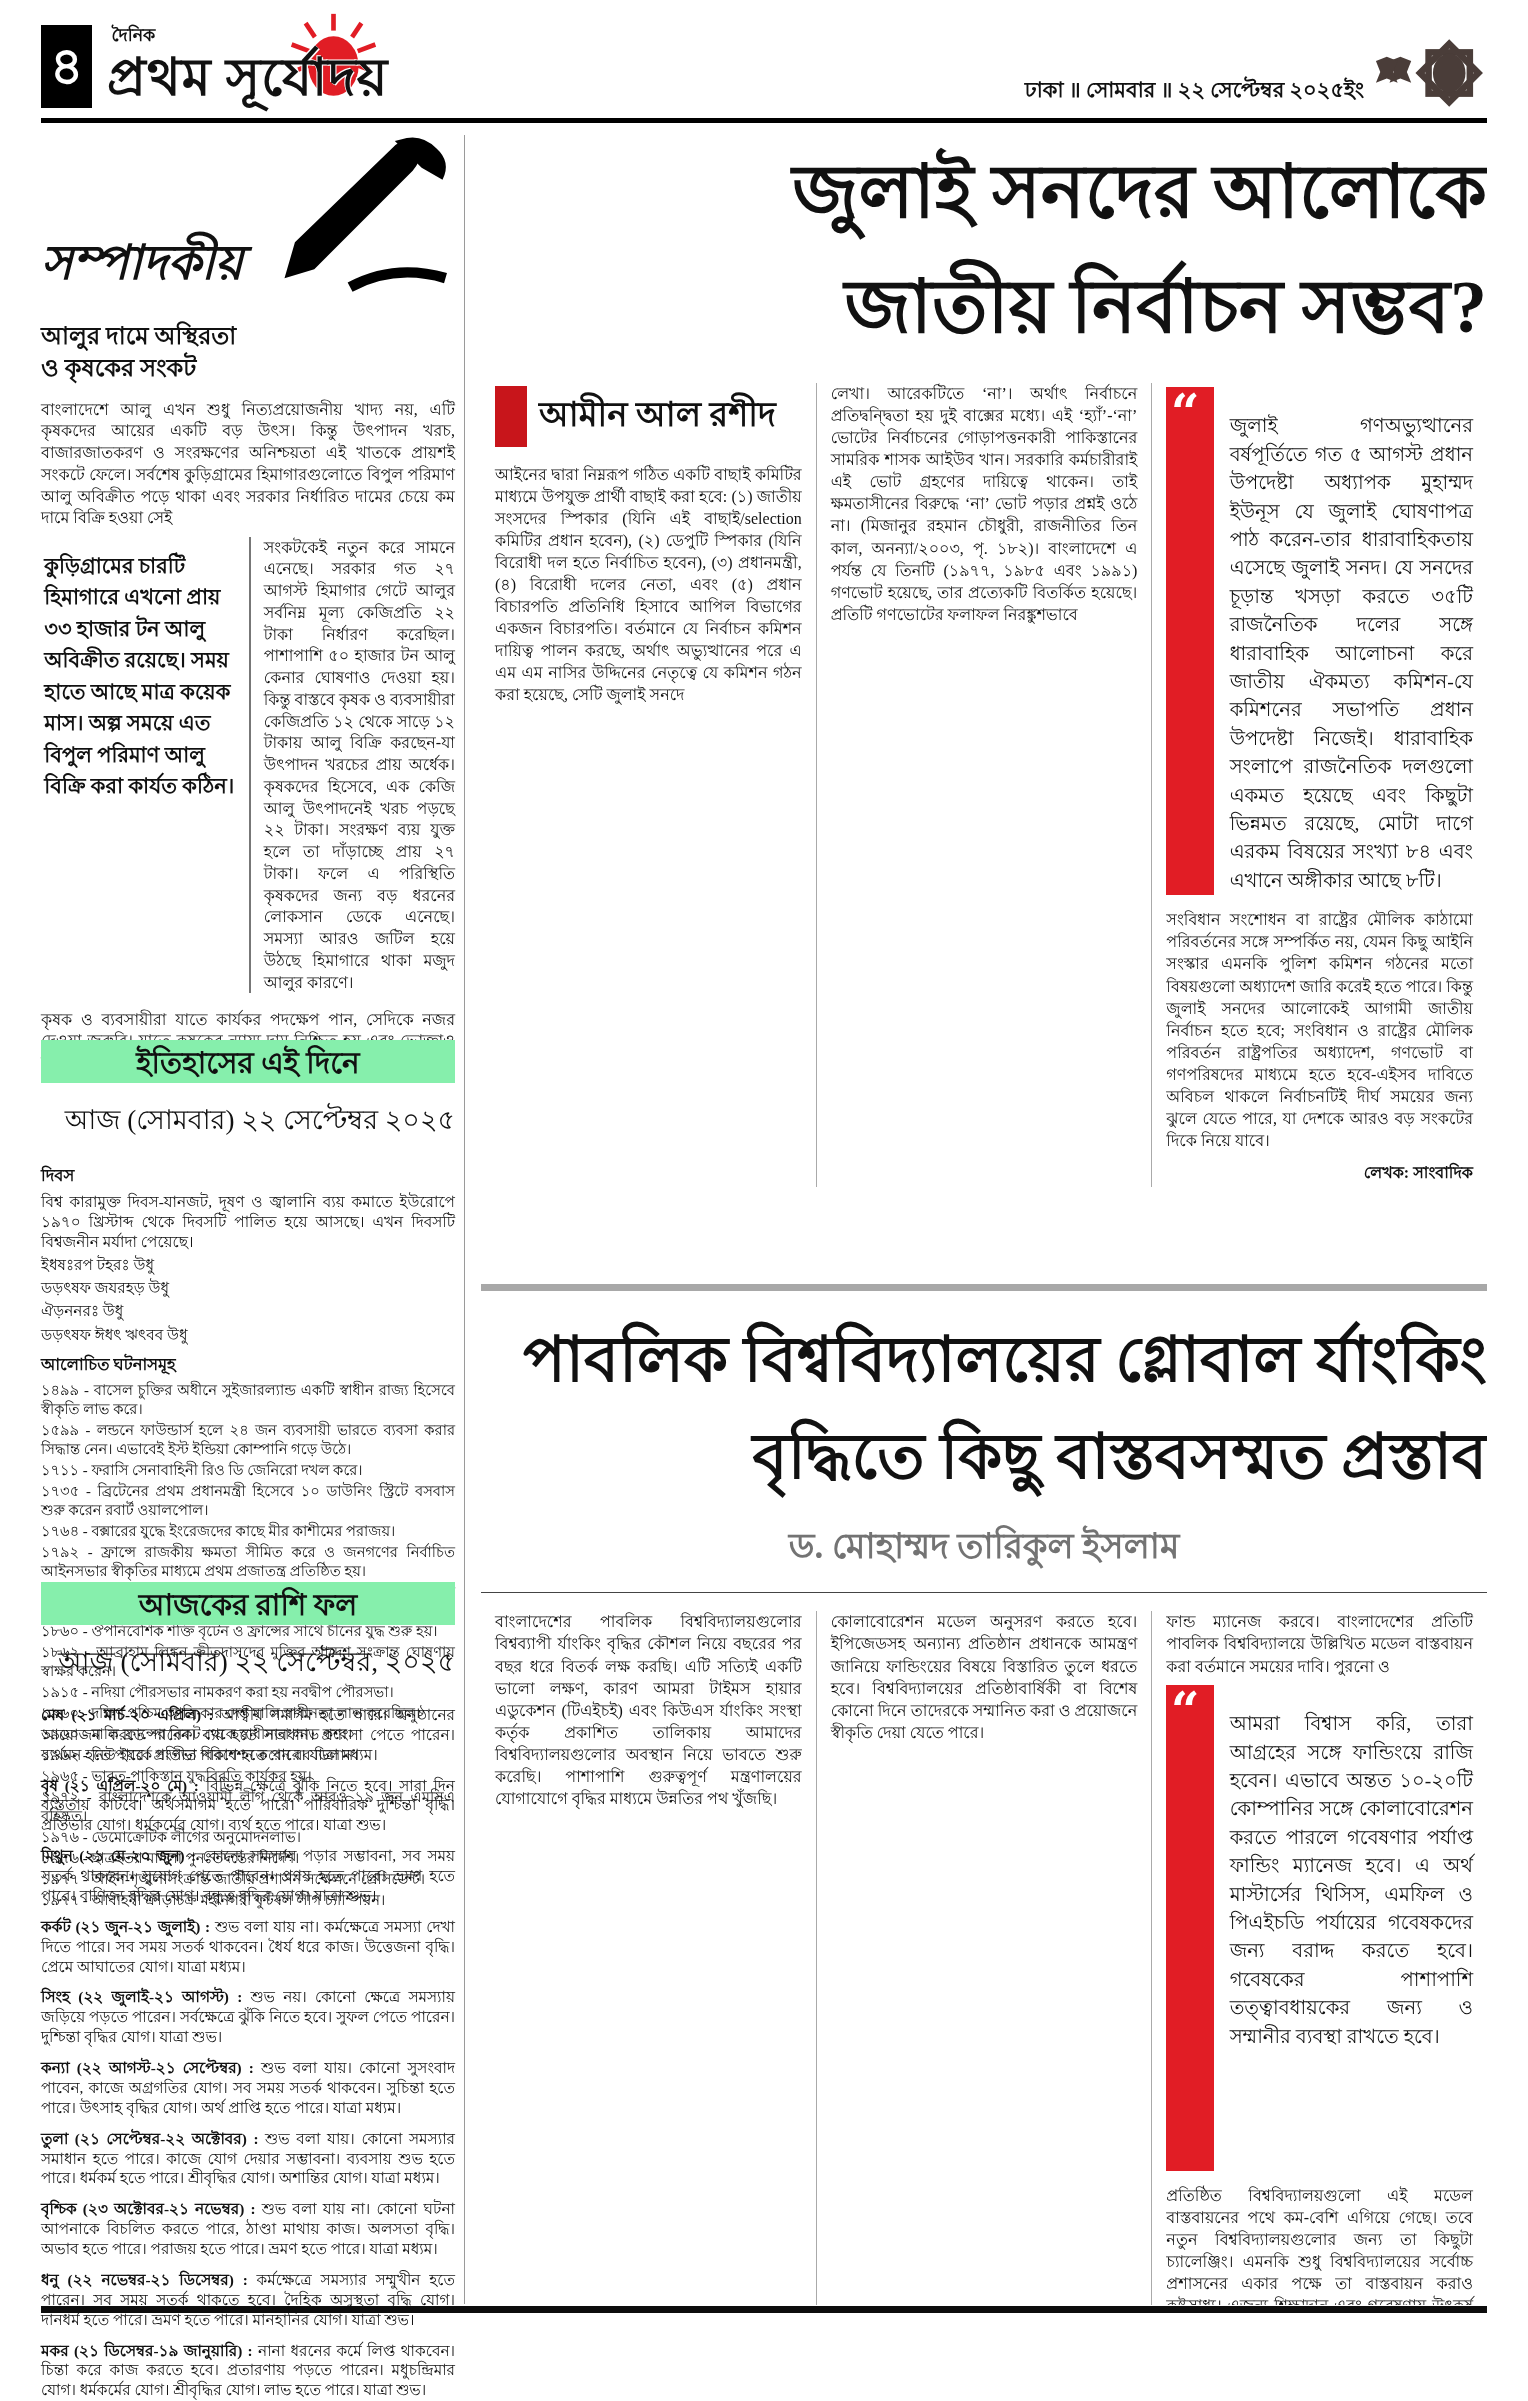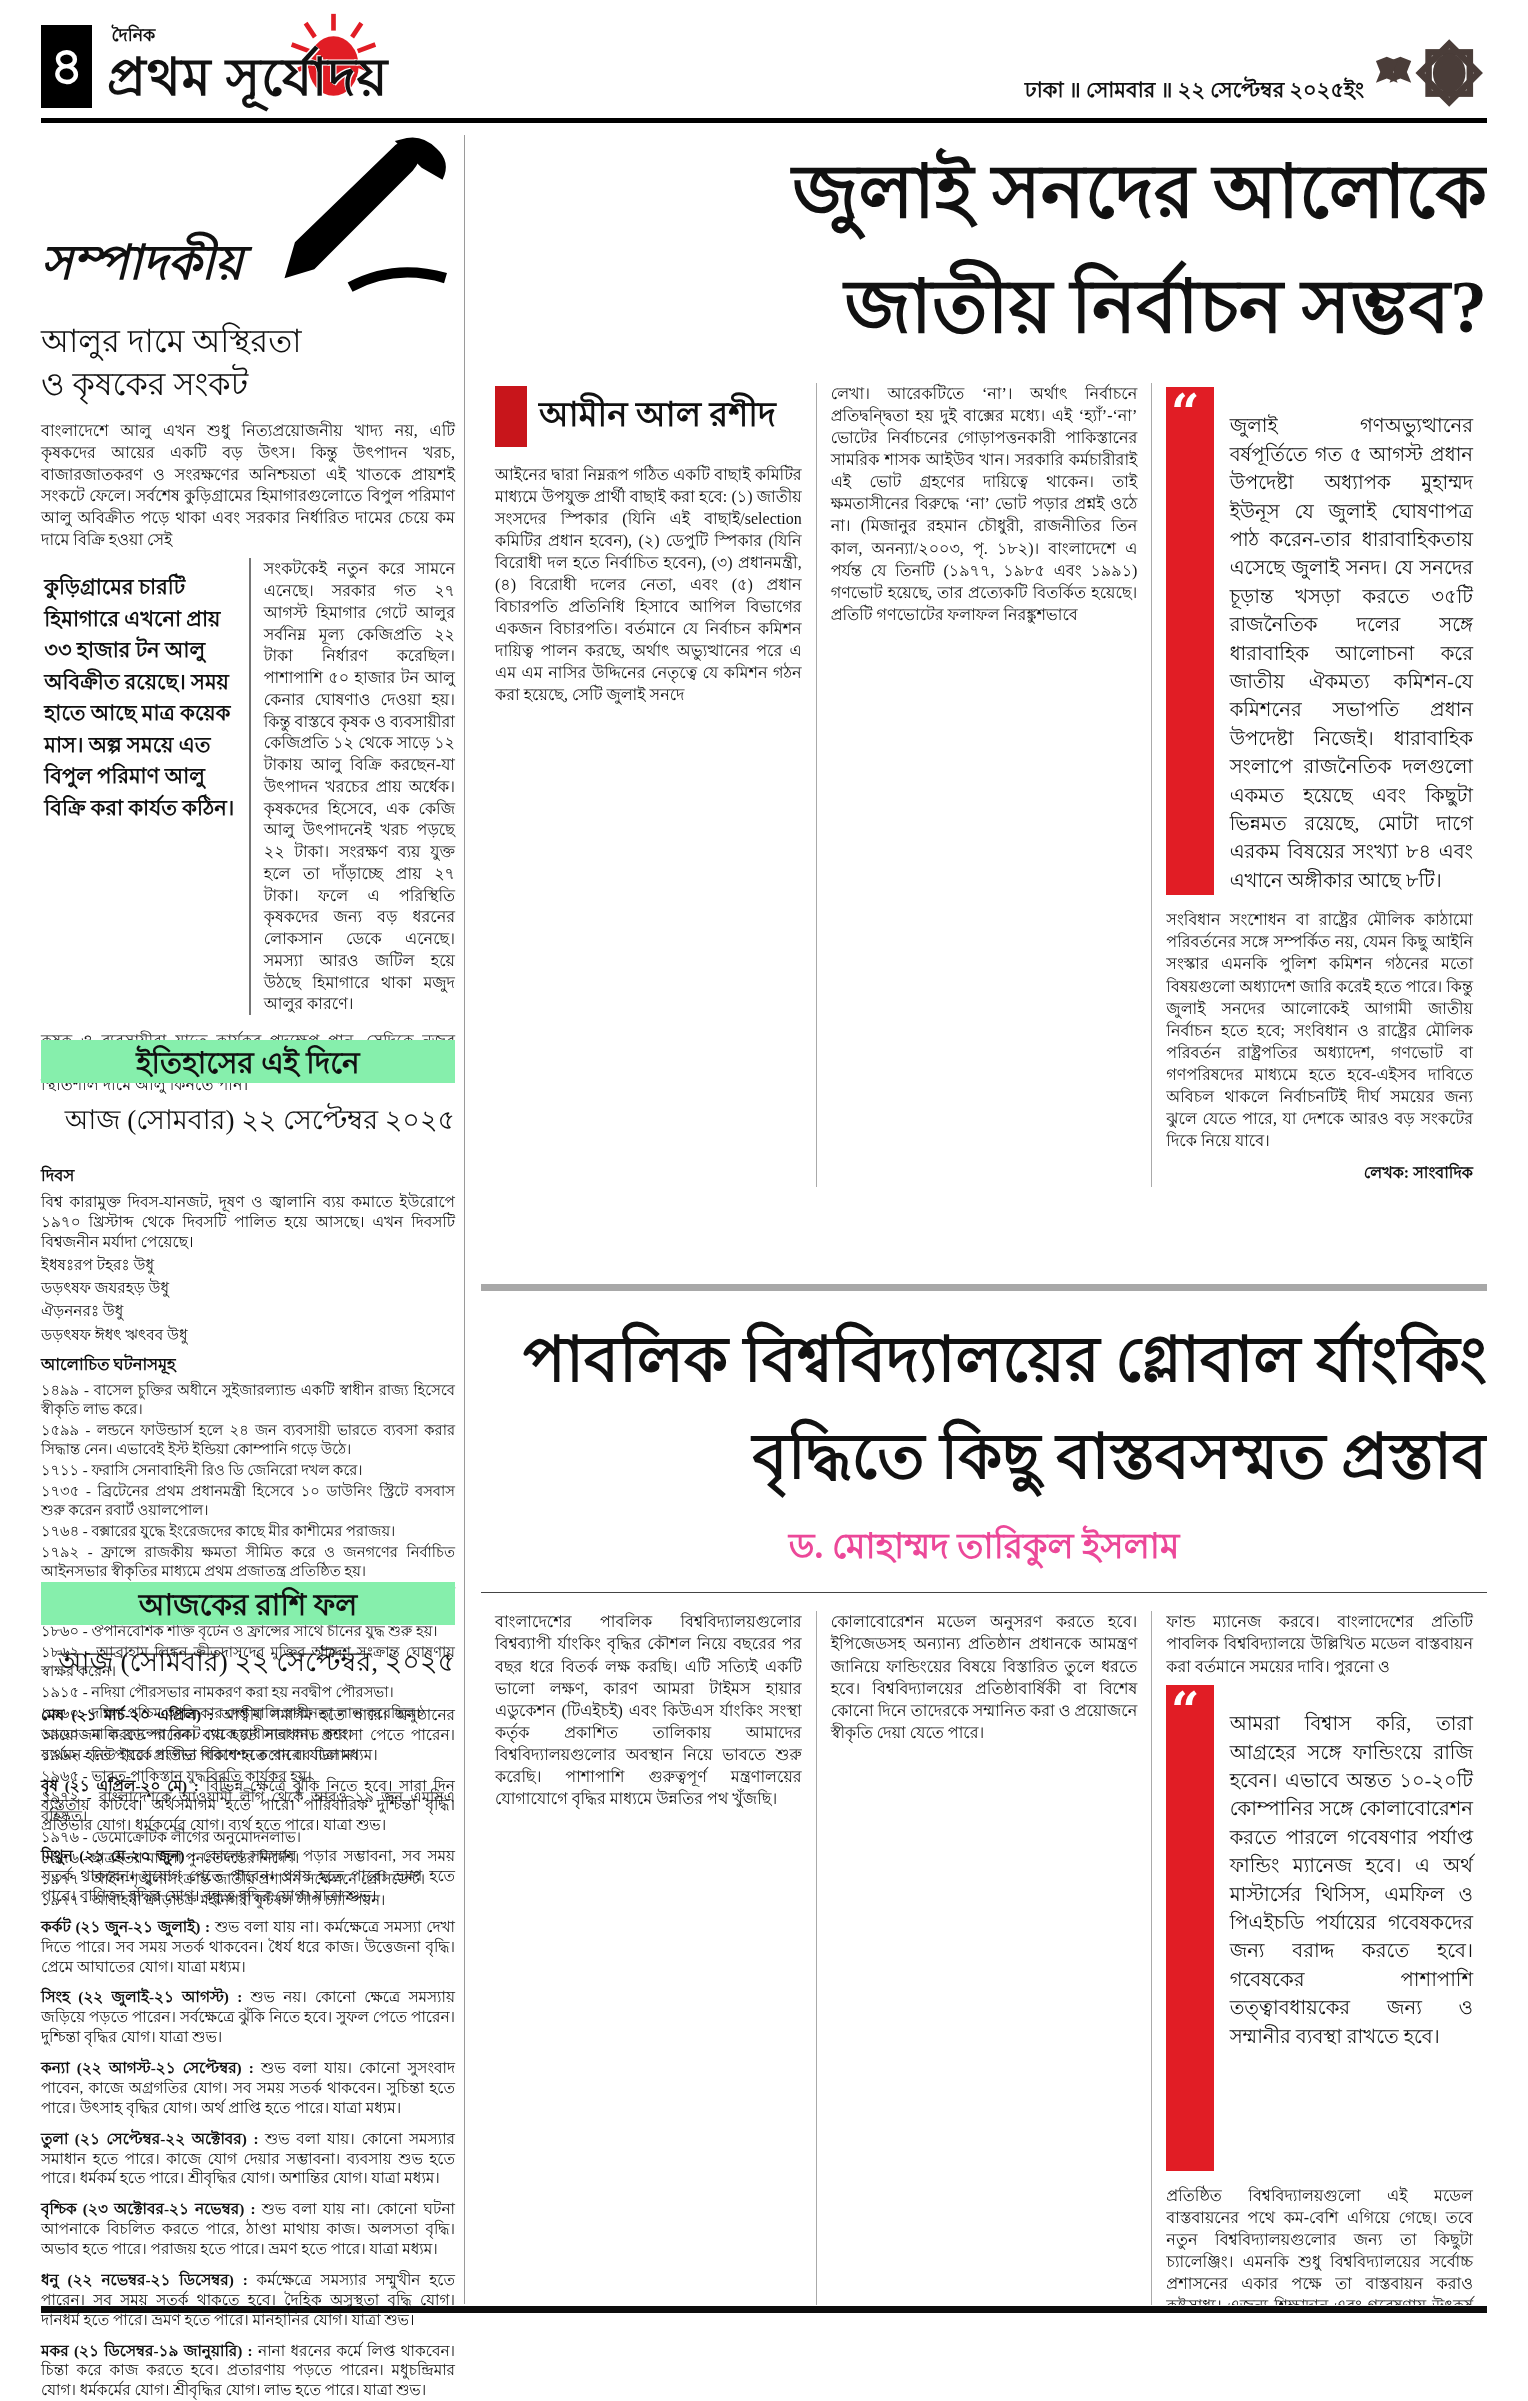--- a/index.html
+++ b/index.html
@@ -17,41 +17,41 @@
   .dateline{position:absolute;right:164px;top:74px;font-size:21px;font-weight:700;}
   .ornament{position:absolute;right:43px;top:35px;}
   .top-rule{position:absolute;left:41px;top:118px;width:1446px;height:4.9px;background:#000;}
   .bottom-rule{position:absolute;left:41px;top:2306px;width:1446px;height:6.5px;background:#0d0d0d;}
   .vdivider{position:absolute;left:464px;top:135px;height:2169px;width:1.1px;background:#9a9a9a;}
   
   .rail{position:absolute;left:41px;top:135px;width:414px;}
   .ed-head{position:relative;height:175px;}
   .ed-label{position:absolute;left:0;bottom:5.5px;font-size:48px;font-weight:800;font-style:italic;}
   .pen{position:absolute;right:0;top:0;}
-  .ed-title{font-size:32px;font-weight:400;line-height:1.35;margin:9.8px 0 14px 0;}
+  .ed-title{font-size:24px;font-weight:700;line-height:1.35;margin:9.8px 0 14px 0;}
   .body-p{font-size:16px;line-height:1.36;text-align:justify;margin:0 0 7.6px 0;}
   .inset-row{display:flex;margin:4.4px 0 7.6px 0;}
   .inset{width:46%;font-size:21px;font-weight:800;line-height:1.5;padding:14px 14px 0 3.3px;}
   .inset-right{flex:1;border-left:2.7px double #777;padding-left:13px;}
   .sec{position:absolute;left:0;width:414px;}
   .sec-bar{background:#86efac;height:43px;display:flex;align-items:center;padding:0 8.7px;flex-direction:column;}
   .sec-bar .lbl{font-size:29.5px;font-weight:800;white-space:nowrap;}
   .sec-bar .dash{flex:1;height:3.8px;background:#111;margin-left:14px;}
   .sec-sub{text-align:right;font-size:27px;font-weight:400;margin:16.4px 0 18.6px 0;}
   .mini-h{font-size:16.4px;font-weight:700;margin:0 0 2.2px 0;}
   .list-p{font-size:15.3px;line-height:1.3;text-align:justify;margin:0 0 3.3px 0;}
   .events div{font-size:14.7px;line-height:1.28;margin-bottom:2.2px;text-align:justify;}
   .horo p{font-size:15.3px;line-height:1.3;text-align:justify;margin:0 0 11px 0;}
   
   .main1{position:absolute;left:481px;top:135px;width:1006px;height:1146px;overflow:hidden;}
   .main2{position:absolute;left:481px;top:1306px;width:1006px;height:999px;overflow:hidden;}
   .headline{text-align:right;font-weight:800;line-height:1.55;}
   .main1 .headline{font-size:74px;}
   .main2 .headline{font-size:63px;margin-top:5.5px;}
-  .byline2{text-align:center;font-size:35px;font-weight:800;color:#ec4899;
+  .byline2{text-align:center;font-size:35px;font-weight:800;color:#737373;
            padding:12px 0 14px 0;border-bottom:1.6px solid #444;}
   .cols{display:flex;margin-top:18.6px;}
   .col{flex:1;padding:0 14px;}
   .col + .col{border-left:0.5px solid #aaa;}
   .col .body-p{font-size:16px;line-height:1.38;}
   .byline1{display:flex;align-items:center;gap:12px;margin:3.3px 0 16.4px 0;text-align:center;}
   .byline1 .redblock{width:32px;height:61px;background:#c8151b;}
   .byline1 .name{font-size:34px;font-weight:800;white-space:nowrap;}
   .quote-row{display:flex;gap:15.3px;margin:4.4px 0 14px 0;}
   .quote-bar{width:48px;background:#e11d25;position:relative;flex:none;}

